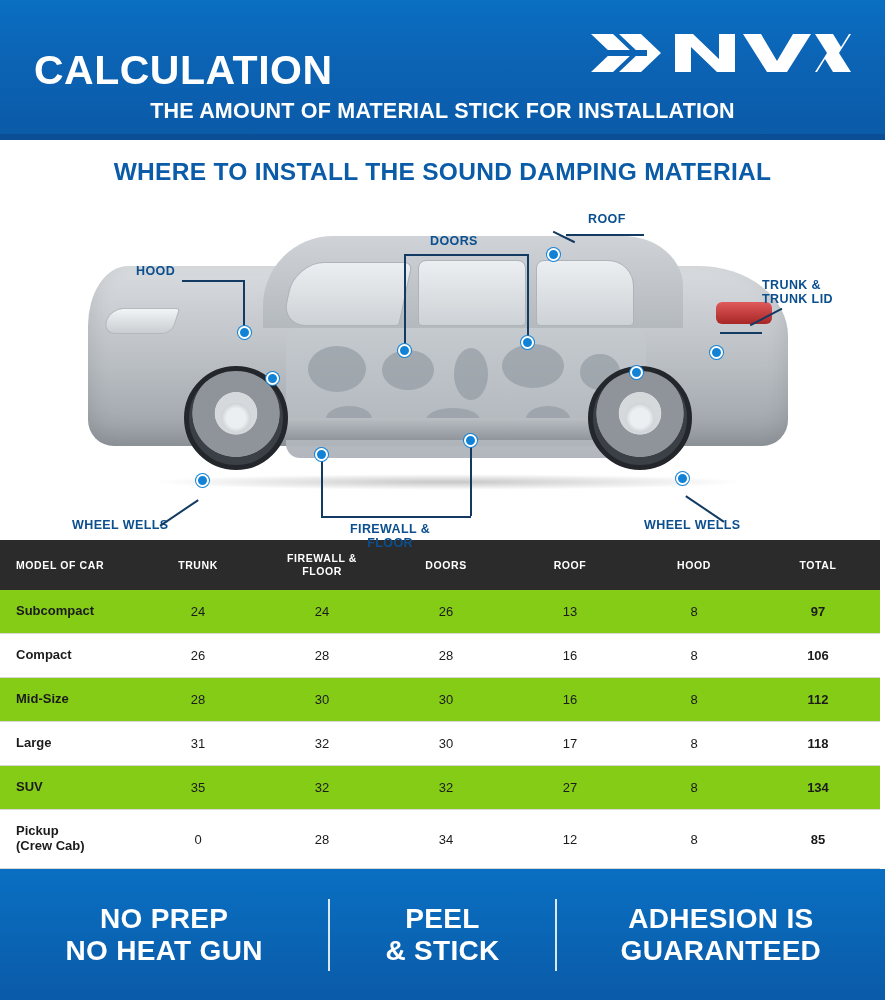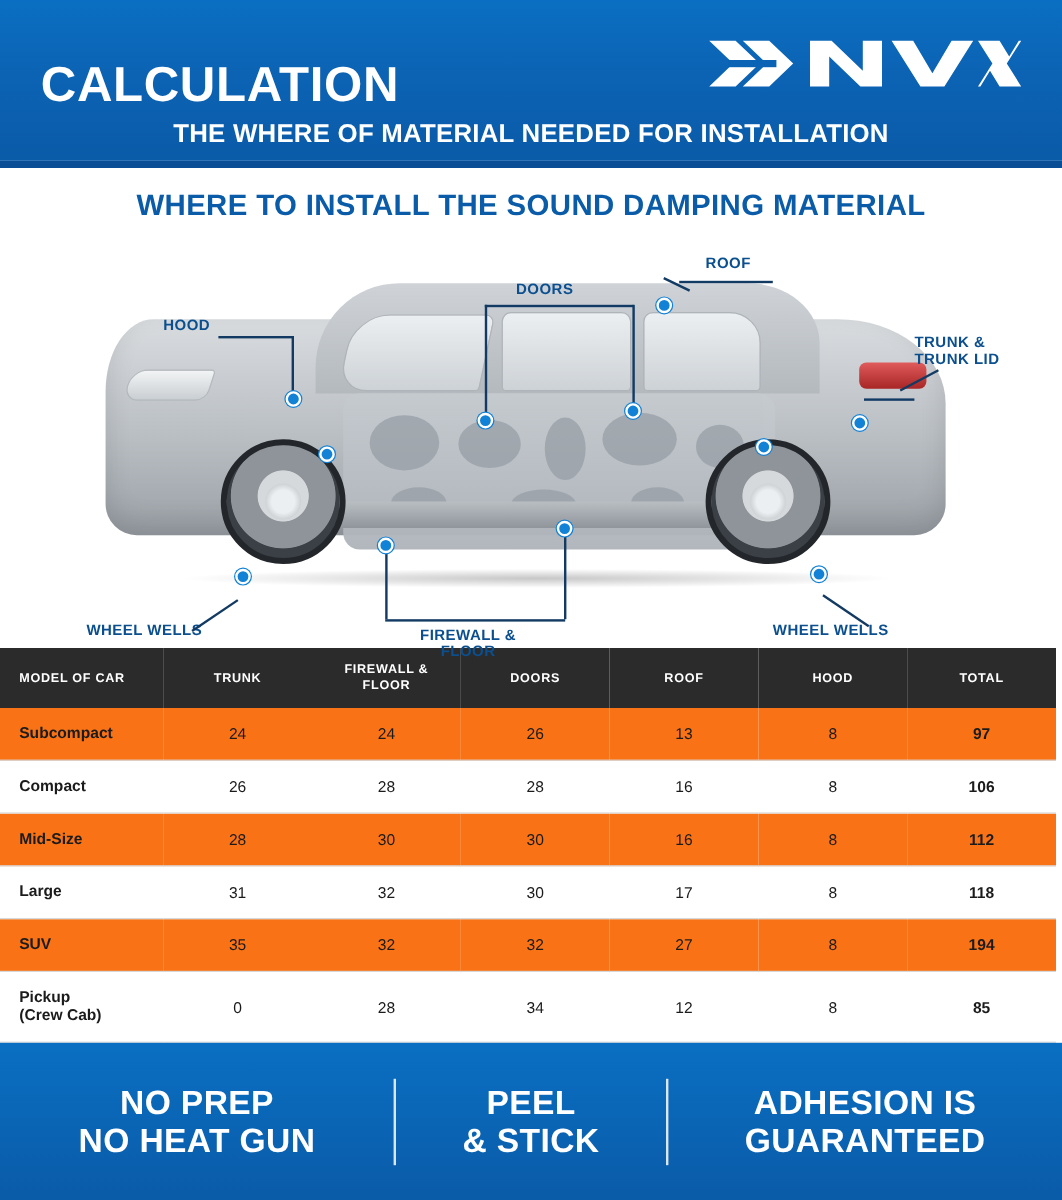--- a/index.html
+++ b/index.html
@@ -221,21 +221,21 @@
     padding: 14px 4px;
     border-bottom: 1px solid #d8d8d8;
   }
   tbody td.first {
     text-align: left;
     padding-left: 16px;
     font-weight: bold;
     font-size: 13px;
     line-height: 1.15;
   }
-  tbody tr.alt td { background: #f97316; }
+  tbody tr.alt td { background: #84cc16; }
   tbody tr:not(.alt) td { background: #ffffff; }
   tbody td.total { font-weight: bold; }
   .col-model { width: 136px; }
   .col-d { width: 124px; }
 
   
   .footer {
     flex: 1 1 auto;
     background: linear-gradient(180deg,#0a6fc2 0%, #0a5ba8 100%);
     display: flex;
@@ -275,21 +275,21 @@
             <polygon points="2,3 24,3 44,22 24,41 2,41 22,22"></polygon>
             <polygon points="30,3 52,3 72,22 52,41 30,41 50,22"></polygon>
             <rect x="18" y="19" width="40" height="6" fill="#0a63b4"></rect>
             <polygon points="86,3 104,3 130,28 130,3 146,3 146,41 128,41 102,16 102,41 86,41"></polygon>
             <polygon points="154,3 172,3 188,30 204,3 222,3 198,41 178,41"></polygon>
             <polygon points="226,3 244,3 252,16 260,3 262,3 250,22 262,41 244,41 236,28 228,41 226,41 238,22"></polygon>
           </g>
         </svg>
       </div>
     </div>
-    <div class="header-sub">THE WHERE OF MATERIAL NEEDED FOR INSTALLATION</div>
+    <div class="header-sub">THE AMOUNT OF MATERIAL STICK FOR INSTALLATION</div>
   </div>
   <div class="header-rule"></div>
 
   <div class="diagram-section">
     <div class="section-title">WHERE TO INSTALL THE SOUND DAMPING MATERIAL</div>
 
     <div class="diagram-stage">
 
       <div class="car-wrap">
         <div class="car-body"></div>
@@ -425,21 +425,21 @@
           <td>8</td>
           <td class="total">118</td>
         </tr>
         <tr class="alt">
           <td class="first" style="white-space:pre-line;">SUV</td>
           <td>35</td>
           <td>32</td>
           <td>32</td>
           <td>27</td>
           <td>8</td>
-          <td class="total">194</td>
+          <td class="total">134</td>
         </tr>
         <tr>
           <td class="first" style="white-space:pre-line;">Pickup
 (Crew Cab)</td>
           <td>0</td>
           <td>28</td>
           <td>34</td>
           <td>12</td>
           <td>8</td>
           <td class="total">85</td>

